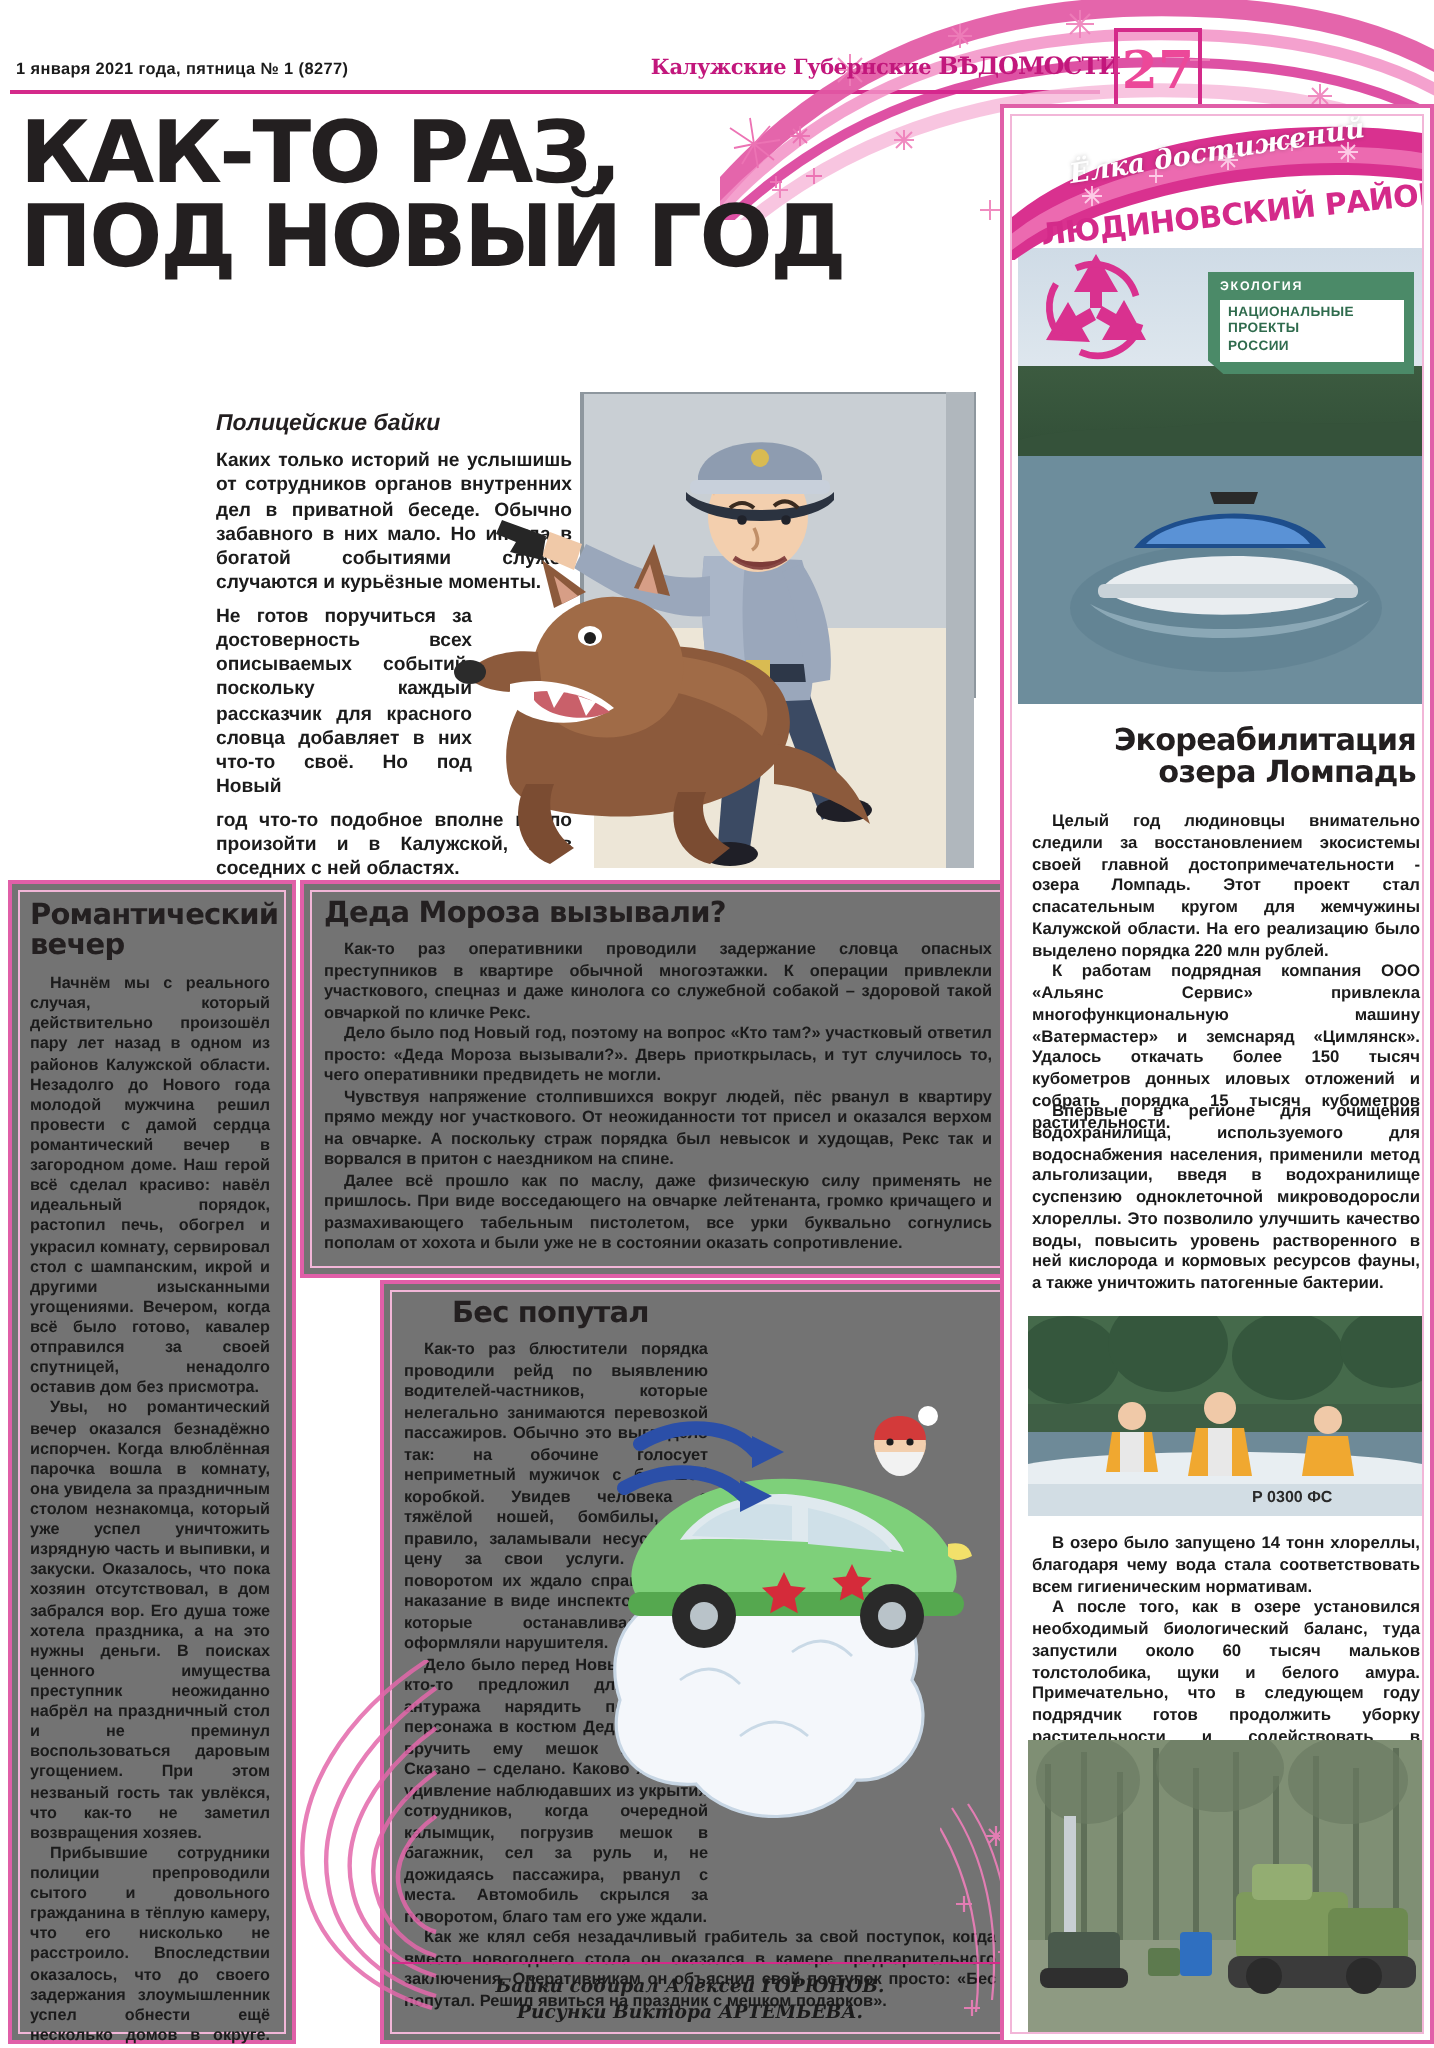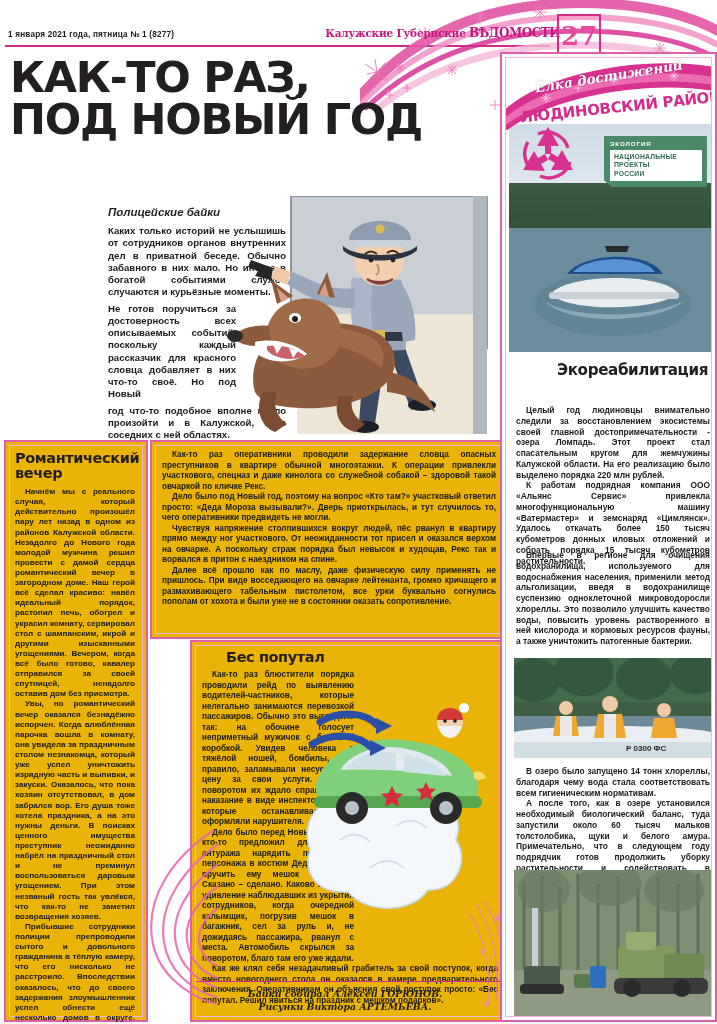--- a/index.html
+++ b/index.html
@@ -56,21 +56,21 @@
     margin:0 0 0 0;font-size:9.6px;line-height:1.28;text-align:justify;
     font-weight:600;color:#1b1b1b;
   }
   .intro p.p2{margin-top:4px;width:128px;}
   .intro p.p3{margin-top:4px;width:178px;}
 
   
   .illus1{position:absolute;left:215px;top:196px;width:285px;height:250px;}
 
   
-  .box{position:absolute;border:2px solid #e05fa8;background:#eab308;}
+  .box{position:absolute;border:2px solid #e05fa8;background:#737373;}
   .box .inner{position:absolute;inset:3px;border:1px solid #f2b6d8;}
 
   .art-title{
     font-family:"DejaVu Sans","Liberation Sans",sans-serif;
     font-weight:800;color:#231f20;letter-spacing:-.4px;line-height:1.04;
   }
   .art p{
     margin:0;font-size:8.1px;line-height:1.25;text-align:justify;
     font-weight:600;color:#1b1b1b;text-indent:10px;
   }
@@ -327,20 +327,21 @@
       <div class="art-title">Романтический вечер</div>
       <p>Начнём мы с реального случая, который действительно произошёл пару лет назад в одном из районов Калужской области. Незадолго до Нового года молодой мужчина решил провести с дамой сердца романтический вечер в загородном доме. Наш герой всё сделал красиво: навёл идеальный порядок, растопил печь, обогрел и украсил комнату, сервировал стол с шампанским, икрой и другими изысканными угощениями. Вечером, когда всё было готово, кавалер отправился за своей спутницей, ненадолго оставив дом без присмотра.</p>
       <p>Увы, но романтический вечер оказался безнадёжно испорчен. Когда влюблённая парочка вошла в комнату, она увидела за праздничным столом незнакомца, который уже успел уничтожить изрядную часть и выпивки, и закуски. Оказалось, что пока хозяин отсутствовал, в дом забрался вор. Его душа тоже хотела праздника, а на это нужны деньги. В поисках ценного имущества преступник неожиданно набрёл на праздничный стол и не преминул воспользоваться даровым угощением. При этом незваный гость так увлёкся, что как-то не заметил возвращения хозяев.</p>
       <p>Прибывшие сотрудники полиции препроводили сытого и довольного гражданина в тёплую камеру, что его нисколько не расстроило. Впоследствии оказалось, что до своего задержания злоумышленник успел обнести ещё несколько домов в округе. Но нигде его не встречали так гостеприимно, вздыхая, рассказывал он следователю.</p>
     </div>
   </div>
 
   <div class="box art" id="box-ded">
     <div class="inner"></div>
     <div class="pad">
+      <div class="art-title">Деда Мороза вызывали?</div>
       <p>Как-то раз оперативники проводили задержание словца опасных преступников в квартире обычной многоэтажки. К операции привлекли участкового, спецназ и даже кинолога со служебной собакой – здоровой такой овчаркой по кличке Рекс.</p>
       <p>Дело было под Новый год, поэтому на вопрос «Кто там?» участковый ответил просто: «Деда Мороза вызывали?». Дверь приоткрылась, и тут случилось то, чего оперативники предвидеть не могли.</p>
       <p>Чувствуя напряжение столпившихся вокруг людей, пёс рванул в квартиру прямо между ног участкового. От неожиданности тот присел и оказался верхом на овчарке. А поскольку страж порядка был невысок и худощав, Рекс так и ворвался в притон с наездником на спине.</p>
       <p>Далее всё прошло как по маслу, даже физическую силу применять не пришлось. При виде восседающего на овчарке лейтенанта, громко кричащего и размахивающего табельным пистолетом, все урки буквально согнулись пополам от хохота и были уже не в состоянии оказать сопротивление.</p>
     </div>
   </div>
 
   <div class="box art" id="box-bes">
     <div class="inner"></div>
     <div class="pad">
@@ -494,20 +495,21 @@
         <div class="b1">ЭКОЛОГИЯ</div>
         <div class="b2">
           <div>НАЦИОНАЛЬНЫЕ</div>
           <div>ПРОЕКТЫ</div>
           <div>РОССИИ</div>
         </div>
       </div>
 
       <div class="sb-title">
         <div>Экореабилитация</div>
+        <div>озера Ломпадь</div>
       </div>
 
       <div class="sb-body" id="sb-body1">
         <p>Целый год людиновцы внимательно следили за восстановлением экосистемы своей главной достопримечательности - озера Ломпадь. Этот проект стал спасательным кругом для жемчужины Калужской области. На его реализацию было выделено порядка 220 млн рублей.</p>
         <p>К работам подрядная компания ООО «Альянс Сервис» привлекла многофункциональную машину «Ватермастер» и земснаряд «Цимлянск». Удалось откачать более 150 тысяч кубометров донных иловых отложений и собрать порядка 15 тысяч кубометров растительности.</p>
       </div>
 
       <div class="sb-body" id="sb-body2">
         <p>Впервые в регионе для очищения водохранилища, используемого для водоснабжения населения, применили метод альголизации, введя в водохранилище суспензию одноклеточной микроводоросли хлореллы. Это позволило улучшить качество воды, повысить уровень растворенного в ней кислорода и кормовых ресурсов фауны, а также уничтожить патогенные бактерии.</p>
       </div>

